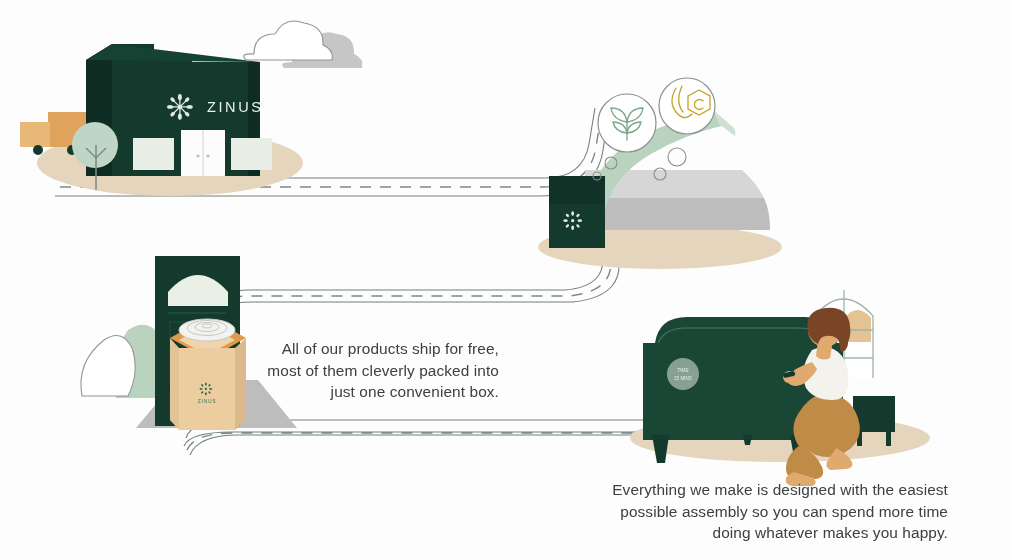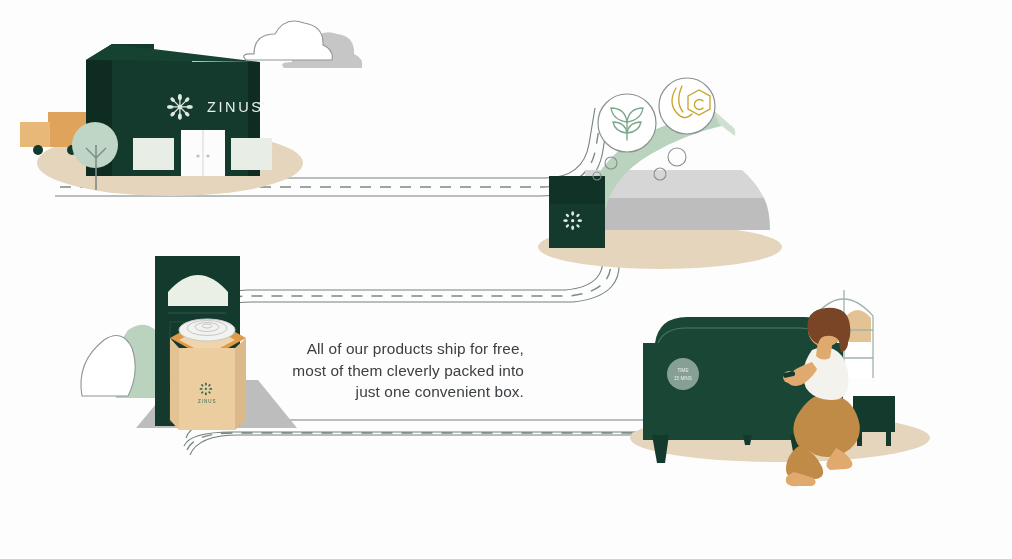--- a/index.html
+++ b/index.html
@@ -19,21 +19,21 @@
   .txt{
     position:absolute;
     color:#3c4043;
     font-size:15.4px;
     line-height:21.6px;
     letter-spacing:.1px;
     white-space:pre-line;
   }
   #text-foam{left:307px;top:86px;width:262px;}
   #text-infusions{left:771px;top:86px;width:200px;}
-  #text-shipping{left:249px;top:338px;width:250px;margin-left:25px;}
+  #text-shipping{left:249px;top:338px;width:250px;}
   #text-assembly{left:596px;top:479px;width:352px;}
   .sup{font-size:9px;vertical-align:super;letter-spacing:0;}
 </style>
 </head>
 <body>
 
 <div id="stage">
 
   <svg id="art" viewBox="0 0 1012 559" aria-hidden="true">
     <defs>
@@ -280,14 +280,15 @@
         </g>
       </g>
 
     </g>
   </svg>
 
 
 
   <div class="txt" id="text-shipping">All of our products ship for free, most of them cleverly packed into just one convenient box.</div>
 
+  <div class="txt" id="text-assembly">Everything we make is designed with the easiest possible assembly so you can spend more time doing whatever makes you happy.</div>
 
 </div>
 
 </body></html>

